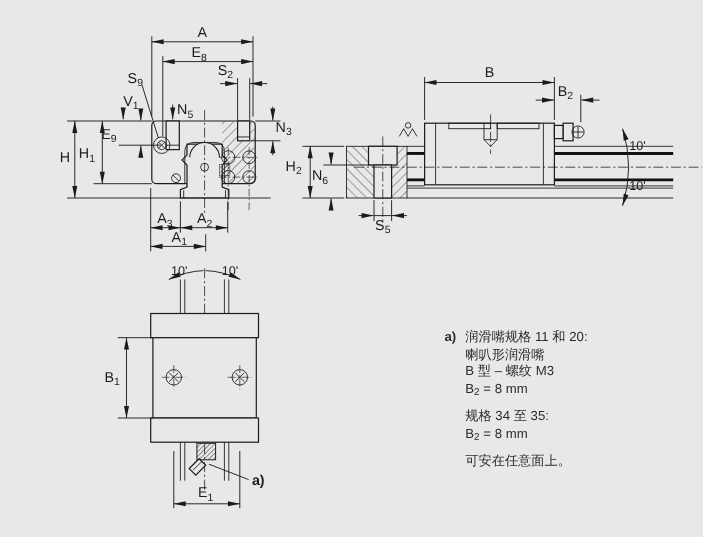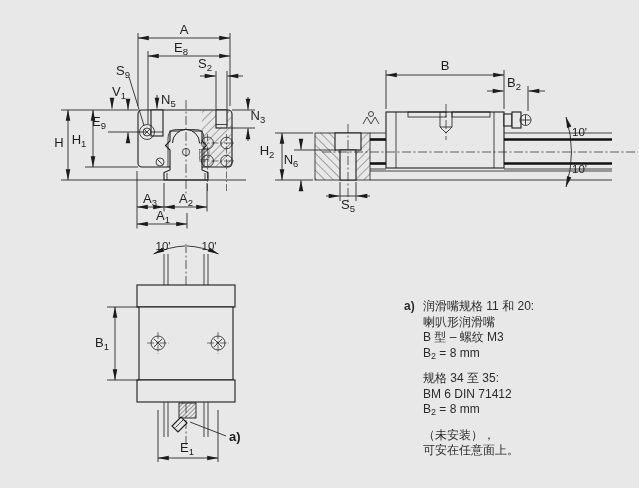--- a/index.html
+++ b/index.html
@@ -318,23 +318,21 @@
     <span class="marker">a)</span>
     <div>
       <div class="grp">
         <div>润滑嘴规格 11 和 20:</div>
         <div>喇叭形润滑嘴</div>
         <div>B 型 – 螺纹 M3</div>
         <div><span>B</span><sub>2</sub><span> = 8 mm</span></div>
       </div>
       <div class="grp">
         <div>规格 34 至 35:</div>
-        <div>BM 6 DIN 71412</div>
         <div><span>B</span><sub>2</sub><span> = 8 mm</span></div>
       </div>
       <div class="grp">
-        <div>（未安装），</div>
         <div>可安在任意面上。</div>
       </div>
     </div>
   </div>
 </div>
 </div>
 
 </body></html>

